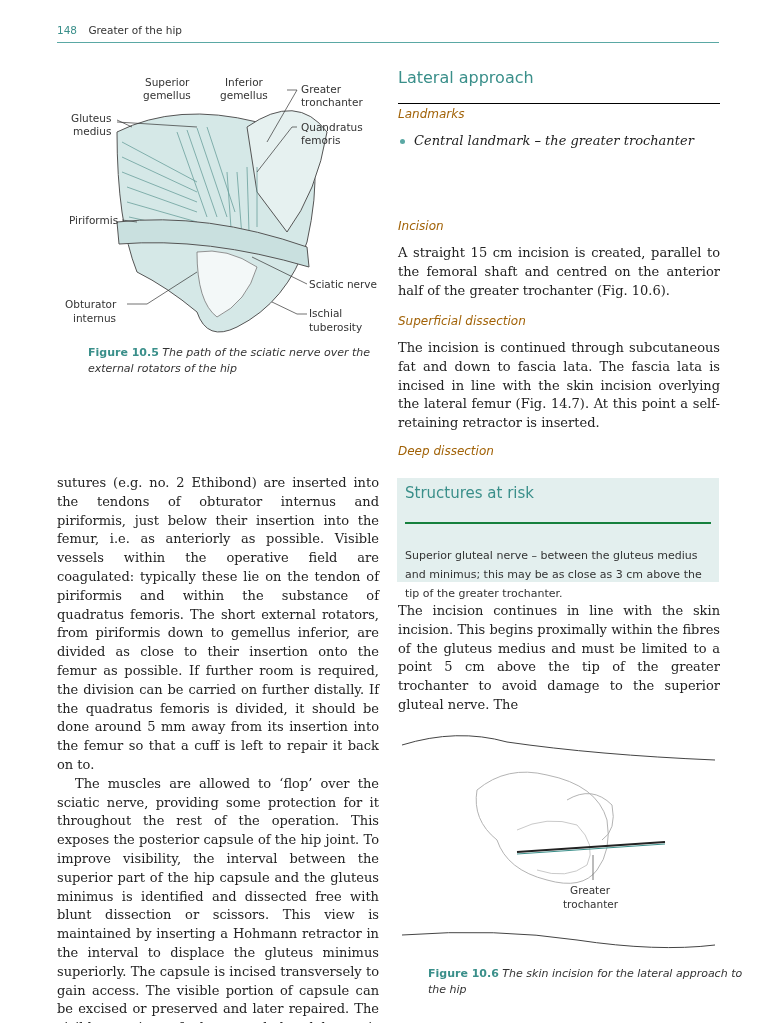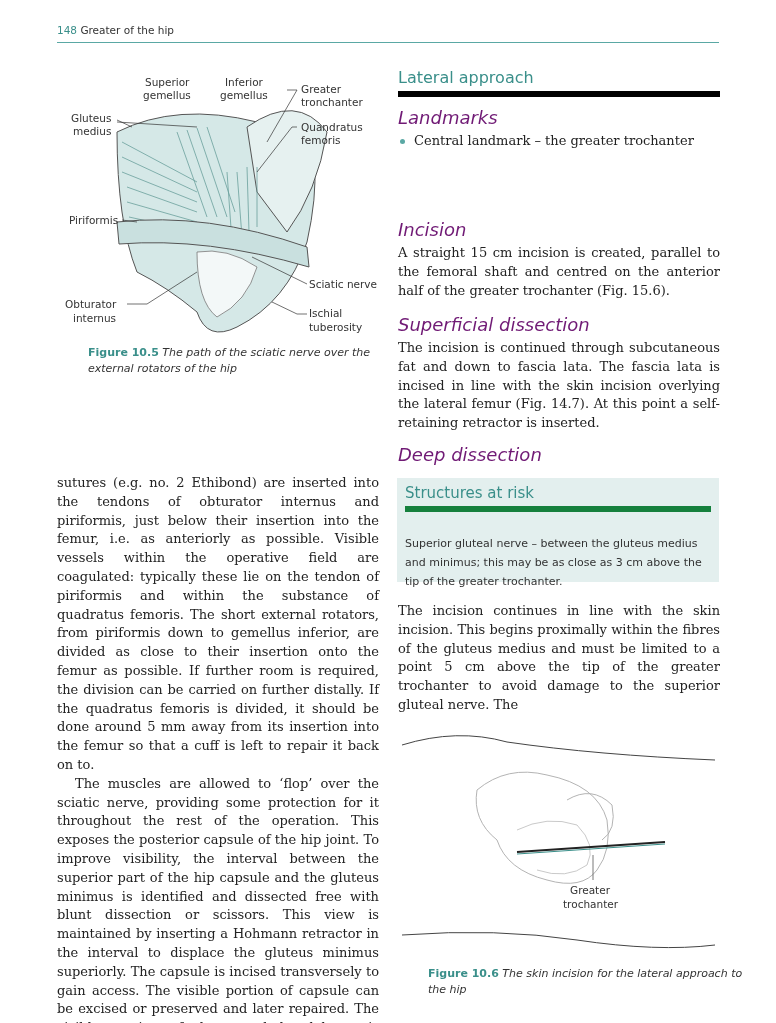--- a/index.html
+++ b/index.html
@@ -1,37 +1,37 @@
 <!DOCTYPE html>
 <html><head>
 <meta charset="utf-8">
 <style>
   html, body { margin: 0; padding: 0; background: #ffffff; }
   body { width: 776px; height: 1023px; position: relative; overflow: hidden; font-family: "DejaVu Serif", serif; color: #222; }
   .header { position: absolute; left: 57px; top: 24px; width: 662px; height: 18px; border-bottom: 1.5px solid #5aa8a4; font-family: "DejaVu Sans", sans-serif; font-size: 10.5px; }
-  .header .pn { color: #3a8f8a; }
+  .header .pn { color: #3a8f8a; margin-right: 8px; }
   .header .rt { color: #333; }
   .fig5 { position: absolute; left: 57px; top: 72px; width: 320px; height: 270px; }
   .fig5 svg { width: 100%; height: 100%; }
   .lbl { font-family: "DejaVu Sans", sans-serif; font-size: 10.5px; fill: #333; }
   .cap { position: absolute; font-family: "DejaVu Sans", sans-serif; font-size: 11px; line-height: 16px; color: #333; margin-left: 31px; }
   .cap .fl { color: #3a8f8a; font-weight: bold; }
   .cap .ft { font-style: italic; }
   .col-left { position: absolute; left: 57px; top: 474px; width: 322px; font-size: 13px; line-height: 18.8px; text-align: justify; }
   .col-left p { margin: 0; }
   .col-left p.ind { text-indent: 18px; }
-  .h1 { position: absolute; left: 398px; top: 68px; width: 322px; border-bottom: 6px solid #000000; font-family: "DejaVu Sans", sans-serif; font-size: 16px; color: #3a8f8a; padding-bottom: 4px; }
-  .h2 { position: absolute; left: 398px; font-family: "DejaVu Sans", sans-serif; font-style: italic; font-size: 18px; color: #701a75; }
+  .h1 { position: absolute; left: 398px; top: 68px; width: 322px; border-bottom: 1px solid #000000; font-family: "DejaVu Sans", sans-serif; font-size: 16px; color: #3a8f8a; padding-bottom: 16px; }
+  .h2 { position: absolute; left: 398px; font-family: "DejaVu Sans", sans-serif; font-style: italic; font-size: 12px; color: #a16207; }
   .rtext { position: absolute; left: 398px; width: 322px; font-size: 13px; line-height: 18.8px; text-align: justify; }
   .rtext p { margin: 0; }
   ul.bul { margin: 0; padding: 0; list-style: none; }
-  ul.bul li { position: relative; padding-left: 16px; }
+  ul.bul li { position: relative; padding-left: 16px; font-style: italic; }
   ul.bul li::before { content: ""; position: absolute; left: 2px; top: 7px; width: 5px; height: 5px; border-radius: 50%; background: #5aa8a4; }
   .box { position: absolute; left: 397px; top: 478px; width: 322px; height: 104px; background: #e3efee; }
-  .box .bt { font-family: "DejaVu Sans", sans-serif; font-size: 15px; color: #3a8f8a; margin: 6px 8px 16px 8px; padding-bottom: 4px; border-bottom: 6px solid #15803d; }
+  .box .bt { font-family: "DejaVu Sans", sans-serif; font-size: 15px; color: #3a8f8a; margin: 6px 8px 16px 8px; padding-bottom: 20px; border-bottom: 2px solid #15803d; }
   .box .bb { font-family: "DejaVu Sans", sans-serif; font-size: 11px; line-height: 19px; color: #333; margin: 22px 8px 0 8px; }
   .fig6 { position: absolute; left: 397px; top: 730px; width: 322px; height: 225px; }
   .fig6 svg { width: 100%; height: 100%; }
 </style>
 </head>
 <body>
 
 <div class="header">
   <span class="pn">148</span>
   <span class="rt">Greater of the hip</span>
@@ -102,21 +102,21 @@
 
 <div class="h2" style="top:107px;">Landmarks</div>
 <div class="rtext" style="top:132px;">
   <ul class="bul">
     <li>Central landmark – the greater trochanter</li>
   </ul>
 </div>
 
 <div class="h2" style="top:219px;">Incision</div>
 <div class="rtext" style="top:244px;">
-  <p>A straight 15 cm incision is created, parallel to the femoral shaft and centred on the anterior half of the greater trochanter (Fig. 15.6).</p>
+  <p>A straight 15 cm incision is created, parallel to the femoral shaft and centred on the anterior half of the greater trochanter (Fig. 10.6).</p>
 </div>
 
 <div class="h2" style="top:314px;">Superficial dissection</div>
 <div class="rtext" style="top:339px;">
   <p>The incision is continued through subcutaneous fat and down to fascia lata. The fascia lata is incised in line with the skin incision overlying the lateral femur (Fig. 14.7). At this point a self-retaining retractor is inserted.</p>
 </div>
 
 <div class="h2" style="top:444px;">Deep dissection</div>
 
 <div class="box">

